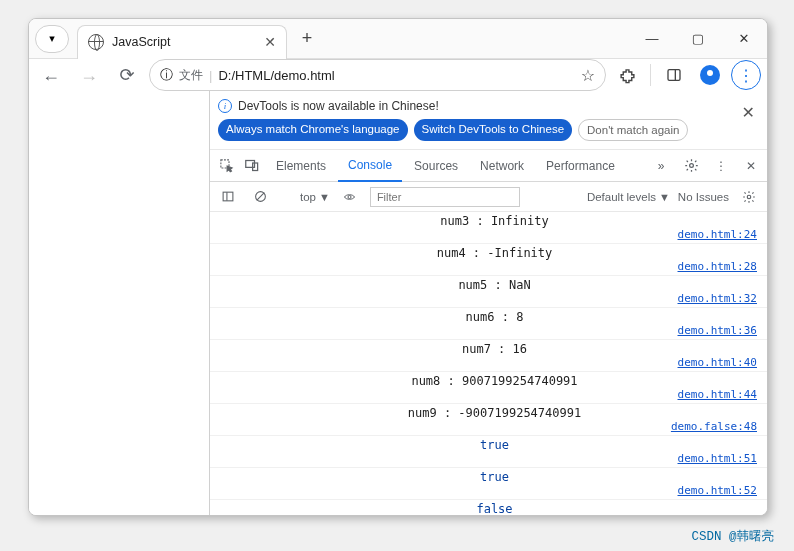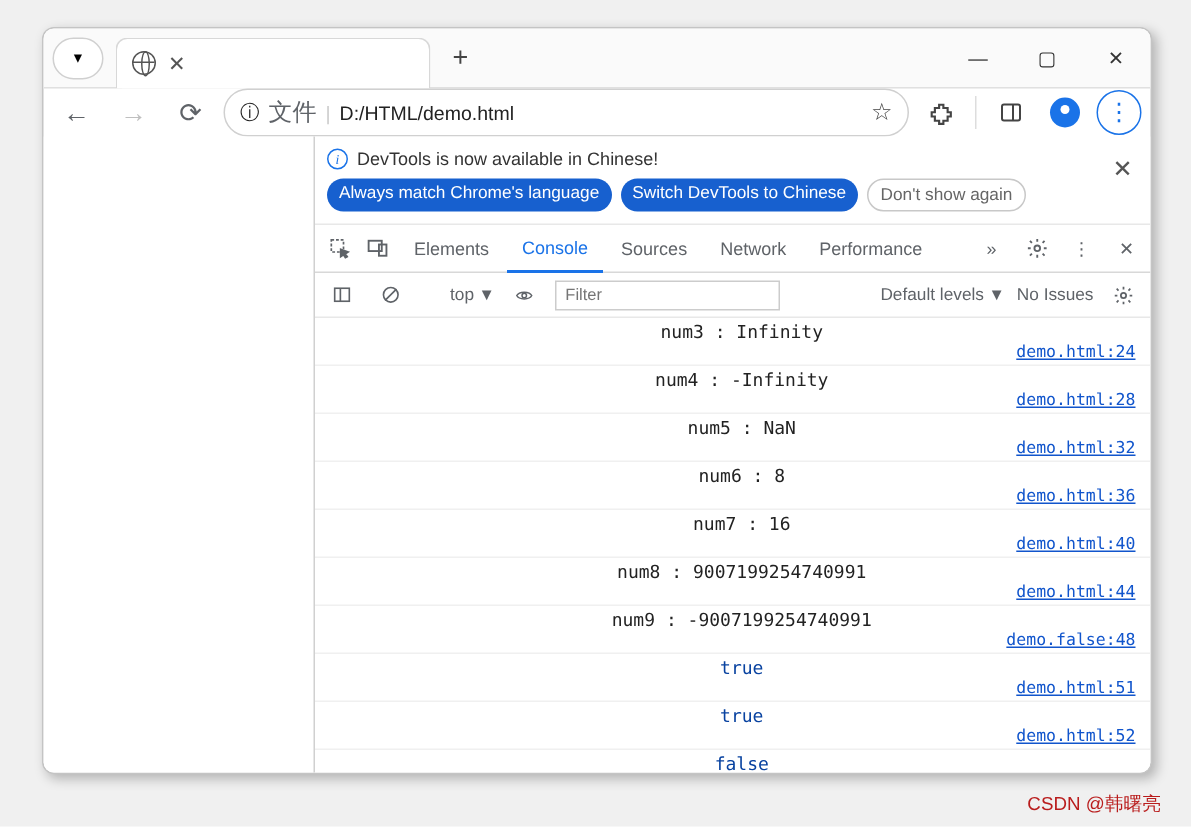--- a/index.html
+++ b/index.html
@@ -12,21 +12,21 @@
 .globe-icon::before { content: ""; position: absolute; top: -1px; left: 5px; width: 4px; height: 15px; border: 1.1px solid #555; border-radius: 50%; }
 .globe-icon::after { content: ""; position: absolute; top: 6px; left: -1px; width: 15px; height: 0; border-top: 1.1px solid #555; }
 .tab-title { flex: 1; font-size: 12.5px; color: #222; }
 .tab-x { font-size: 14px; color: #555; }
 .newtab { width: 28px; height: 28px; display: flex; align-items: center; justify-content: center; font-size: 18px; color: #444; margin-left: 6px; }
 .win-controls { margin-left: auto; display: flex; }
 .win-btn { width: 46px; height: 38px; display: flex; align-items: center; justify-content: center; font-size: 13px; color: #333; }
 .toolbar { height: 44px; display: flex; align-items: center; padding: 0 6px; gap: 6px; }
 .nav-btn { width: 32px; height: 32px; display: flex; align-items: center; justify-content: center; color: #5f6368; font-size: 18px; border-radius: 50%; }
 .address { flex: 1; height: 32px; border: 1px solid #d0d0d0; border-radius: 16px; display: flex; align-items: center; padding: 0 10px; gap: 6px; font-size: 13px; color: #222; }
-.addr-prefix { color: #5f6368; font-size: 16px; }
+.addr-prefix { color: #5f6368; font-size: 12px; }
 .addr-star { margin-left: auto; font-size: 16px; color: #444; }
 .ext-icon { width: 30px; height: 30px; display: flex; align-items: center; justify-content: center; color: #444; }
 .sep { width: 1px; height: 22px; background: #ddd; margin: 0 2px; }
 .avatar { width: 20px; height: 20px; border-radius: 50%; background: #1a73e8; display: flex; align-items: center; justify-content: center; }
 .avatar-head { width: 6px; height: 6px; border-radius: 50%; background: #fff; position: relative; top: -2px; }
 .menu-dots { width: 30px; height: 30px; border: 1.5px solid #1a73e8; border-radius: 50%; display: flex; align-items: center; justify-content: center; color: #1a73e8; font-size: 16px; }
 .content { flex: 1; display: flex; }
 .page-body { width: 180px; background: #fff; }
 .devtools { flex: 1; border-left: 1px solid #d0d0d0; display: flex; flex-direction: column; background: #fff; font-size: 12px; }
 .notice { display: flex; align-items: flex-start; padding: 8px; gap: 8px; border-bottom: 1px solid #e8e8e8; }
@@ -45,35 +45,36 @@
 .dt-icon { width: 24px; height: 24px; display: flex; align-items: center; justify-content: center; color: #5f6368; }
 .console-toolbar { height: 30px; display: flex; align-items: center; padding: 0 6px; gap: 8px; border-bottom: 1px solid #e8e8e8; font-size: 11.5px; color: #5f6368; }
 .ct-drop { display: flex; align-items: center; gap: 3px; margin-left: 20px; }
 .filter-input { width: 150px; height: 20px; border: 1px solid #ccc; padding: 0 6px; font-size: 11px; color: #999; }
 .console-body { flex: 1; overflow: auto; position: relative; }
 .log-row { display: flex; font-family: Consolas, monospace; font-size: 12px; padding: 2px 0 2px 12px; border-bottom: 1px solid #f0f0f0; color: #222; min-height: 19px; align-items: center; flex-direction: column; }
 .log-msg { white-space: pre; }
 .log-link { margin-left: auto; margin-right: 10px; color: #1155cc; text-decoration: underline; font-size: 11px; }
 .blueval { color: #0842a0; }
 .prompt { font-family: Consolas, monospace; color: #1a73e8; padding: 2px 12px; font-size: 12px; }
-.watermark { position: absolute; right: 20px; bottom: 6px; color: #b91c1c; font-size: 12.5px; }
+.watermark { position: absolute; right: 20px; bottom: 6px; color: #0369a1; font-size: 12.5px; font-family: Liberation Mono, monospace; }
 .chev { font-size: 11px; }
 svg { display: block; }
 </style>
 </head>
 <body>
 
 <div class="window">
 
   <div class="titlebar">
     <div class="tab-dropdown">
         <span class="chev">▾</span>
       </div>
     <div class="tab">
       <span class="globe-icon"></span>
+      <span class="tab-title">JavaScript</span>
       <span class="tab-x">✕</span>
     </div>
     <div class="newtab">+</div>
     <div class="win-controls">
       <div class="win-btn">—</div>
       <div class="win-btn">▢</div>
       <div class="win-btn">✕</div>
     </div>
   </div>
 
@@ -115,21 +116,21 @@
 
       <div class="notice">
         <div class="notice-left">
           <div class="notice-title">
             <span class="info-i">i</span>
             <span>DevTools is now available in Chinese!</span>
           </div>
           <div class="notice-buttons">
             <div class="pill pill-blue">Always match Chrome's language</div>
             <div class="pill pill-blue">Switch DevTools to Chinese</div>
-            <div class="pill pill-gray">Don't show again</div>
+            <div class="pill pill-gray">Don't match again</div>
           </div>
         </div>
         <div class="notice-x">✕</div>
       </div>
 
       <div class="dt-tabs">
         <div class="dt-icon">
           <svg width="15" height="15" viewBox="0 0 24 24" fill="none" stroke="#5f6368" stroke-width="1.8" stroke-dasharray="3 2">
               <rect x="3" y="3" width="13" height="13"></rect>
               <path stroke-dasharray="0" d="M13 13l8 3-3 2 2 3-2 1-2-3-3 2z" fill="#5f6368"></path>

